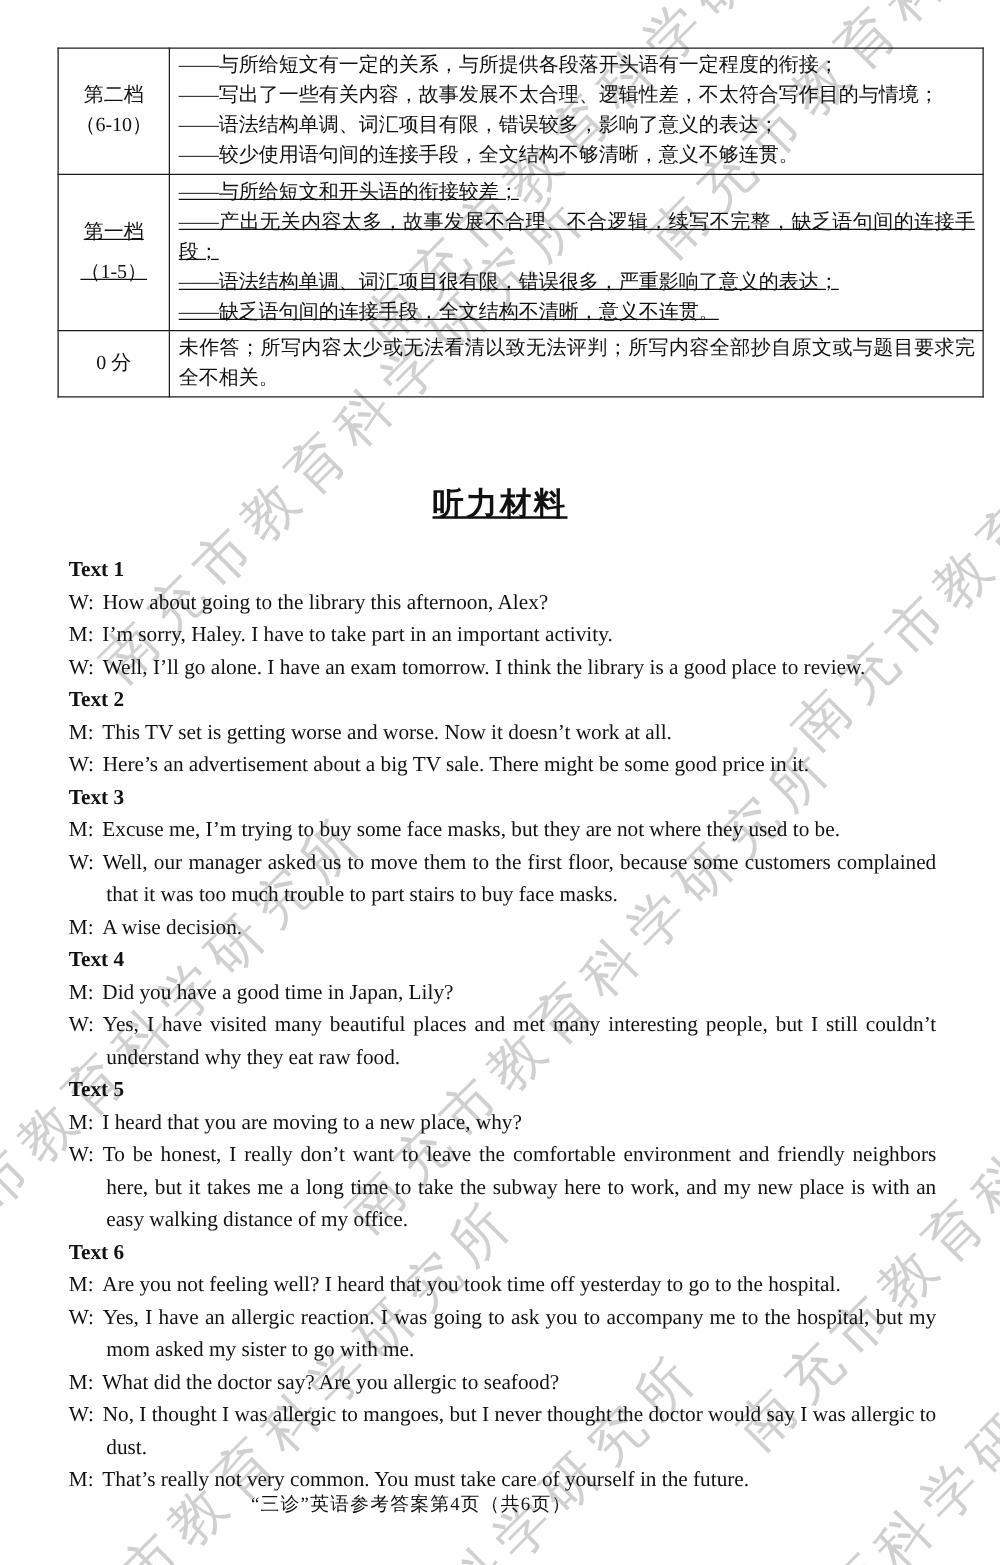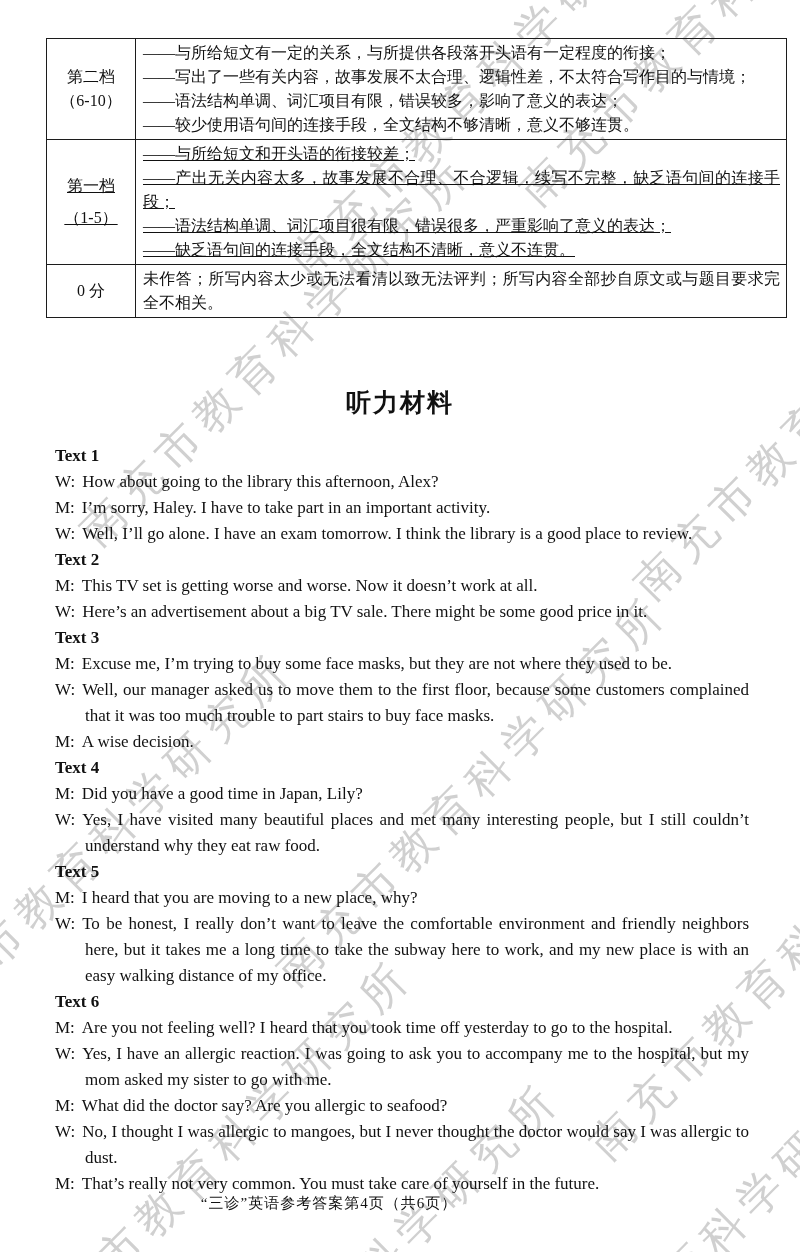--- a/index.html
+++ b/index.html
@@ -83,20 +83,21 @@
   
   .listening-title {
     position: absolute;
     left: 0; top: 386px;
     width: 800px;
     text-align: center;
     font-size: 25px;
     font-weight: bold;
     letter-spacing: 2px;
     z-index: 2;
+    text-decoration: underline;
   }
 
   
   .transcript {
     position: absolute;
     left: 55px; top: 443px;
     width: 694px;
     font-size: 17px;
     line-height: 26px;
     z-index: 2;

